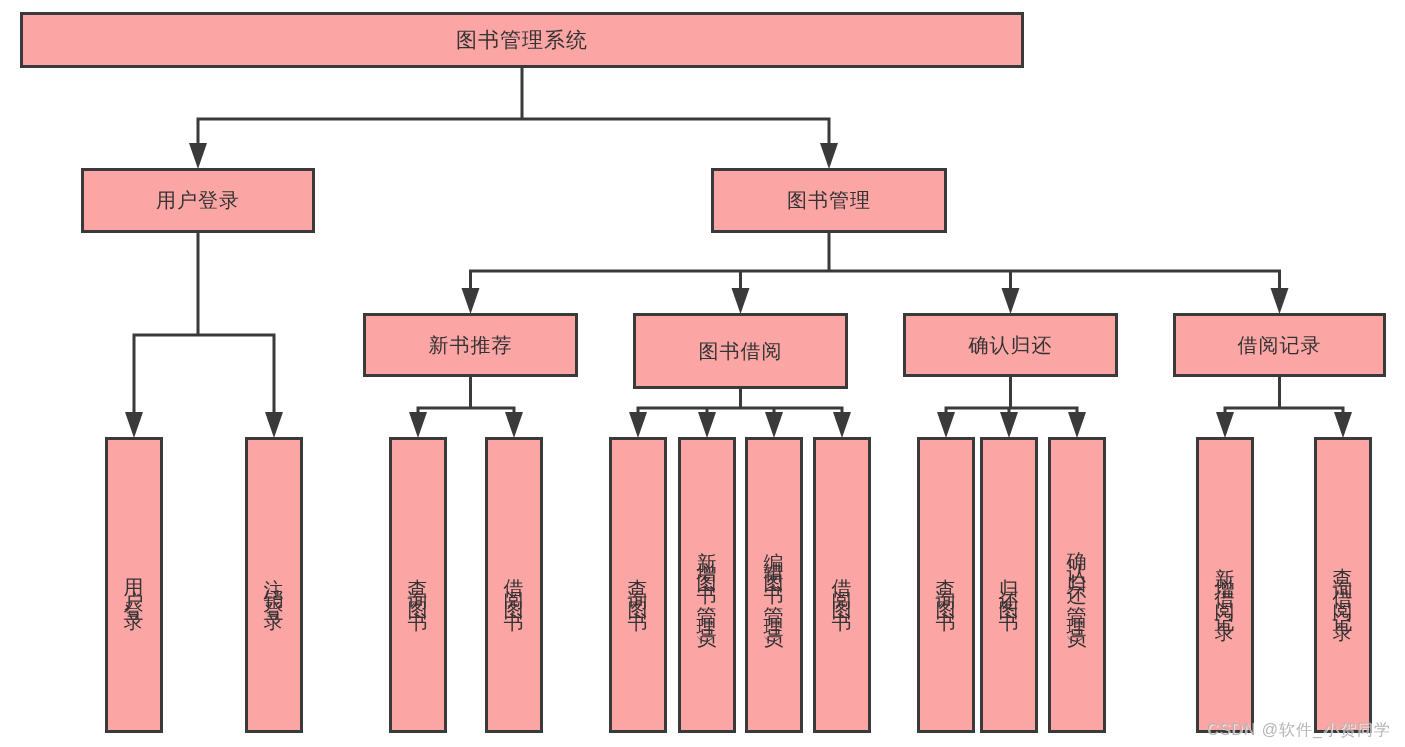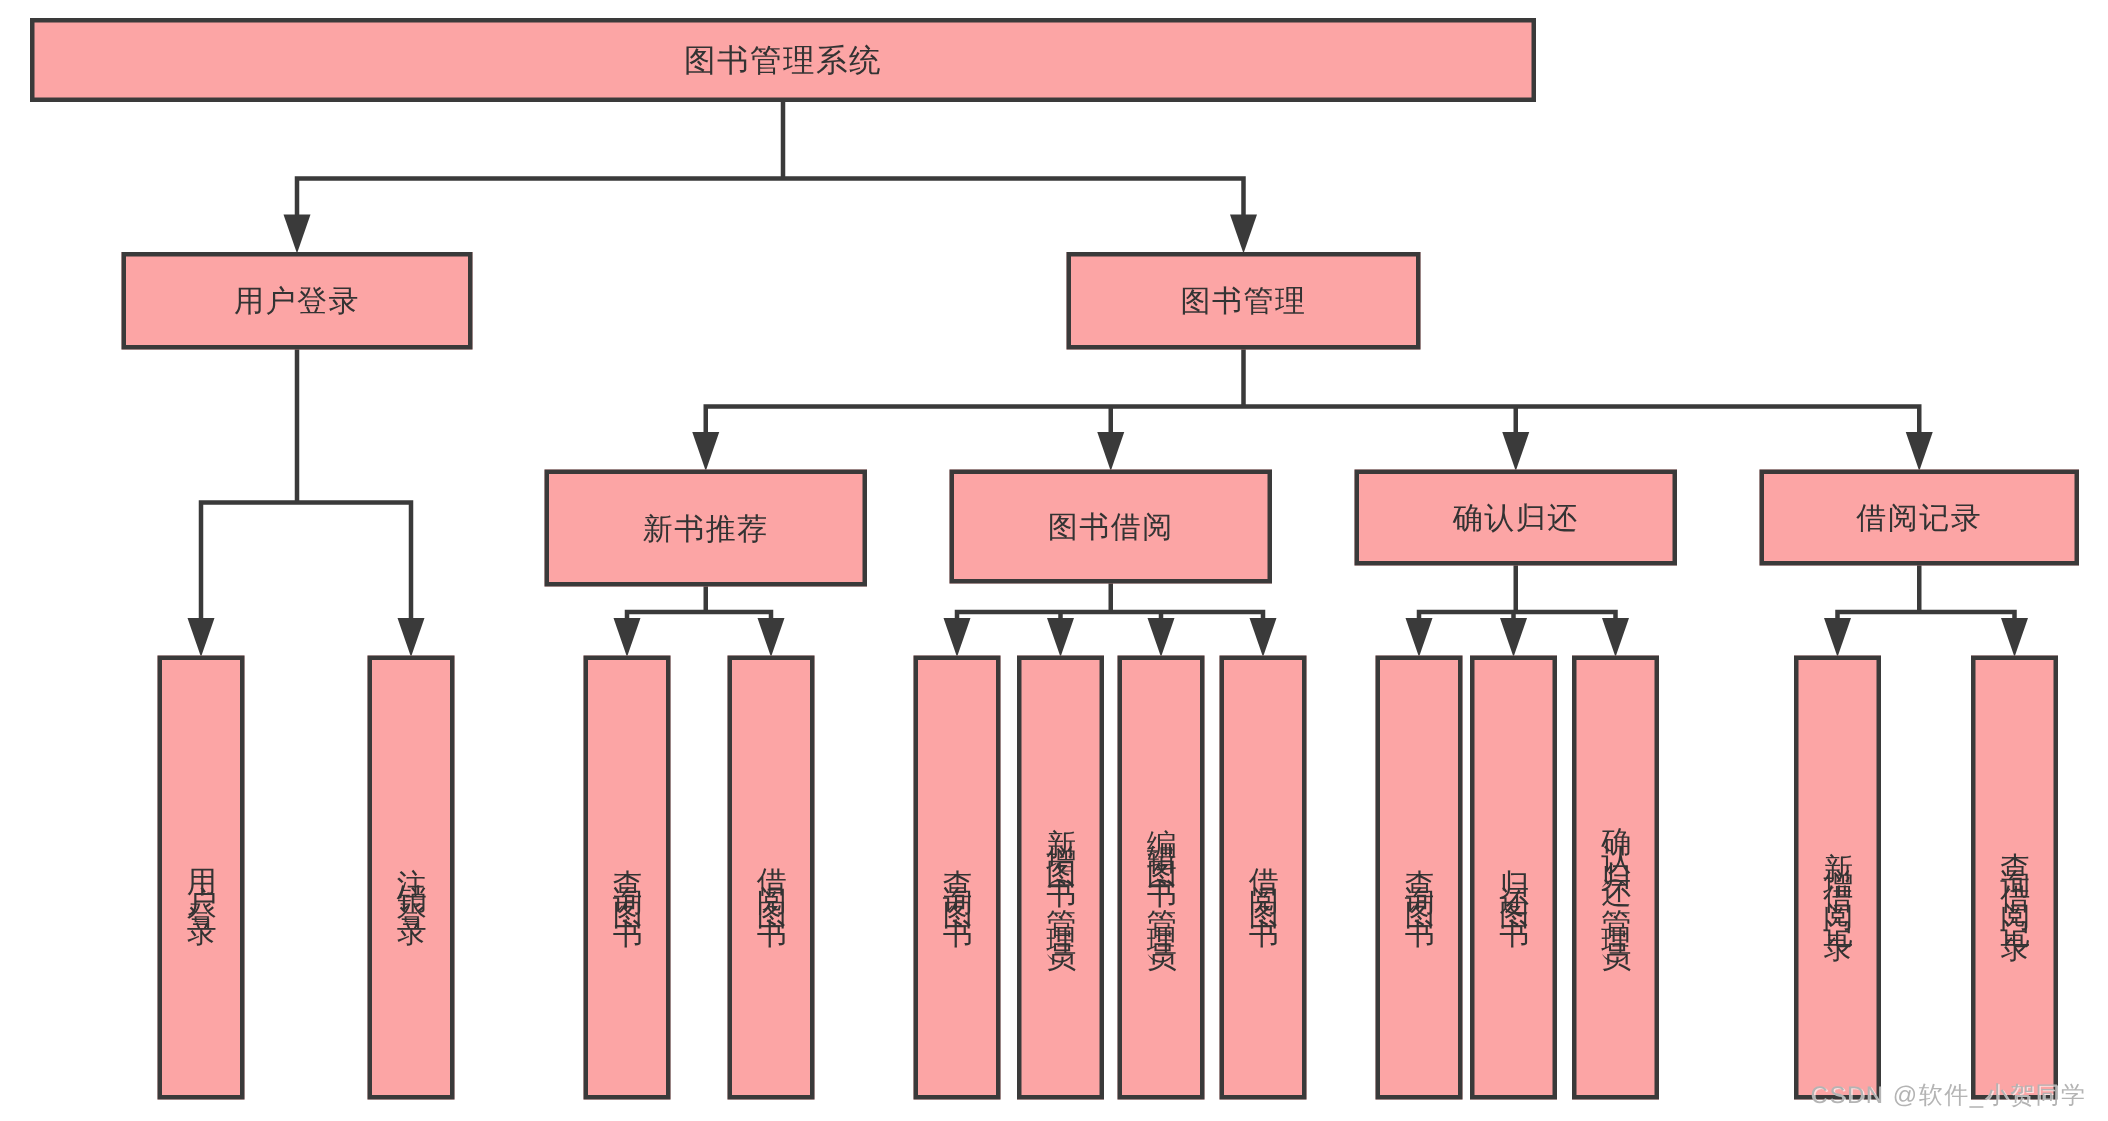--- a/index.html
+++ b/index.html
@@ -81,21 +81,21 @@
   <div id="nodes">
       <div class="node level1" style="left: 20px; top: 12px; width: 1004px; height: 56px;">
         <span class="label">图书管理系统</span>
       </div>
       <div class="node level2" style="left: 81px; top: 168px; width: 234px; height: 65px;">
         <span class="label">用户登录</span>
       </div>
       <div class="node level2" style="left: 711px; top: 168px; width: 236px; height: 65px;">
         <span class="label">图书管理</span>
       </div>
-      <div class="node level3" style="left: 363px; top: 313px; width: 215px; height: 78px;">
+      <div class="node level3" style="left: 363px; top: 313px; width: 215px; height: 64px;">
         <span class="label">新书推荐</span>
       </div>
       <div class="node level3" style="left: 633px; top: 313px; width: 215px; height: 76px;">
         <span class="label">图书借阅</span>
       </div>
       <div class="node level3" style="left: 903px; top: 313px; width: 215px; height: 64px;">
         <span class="label">确认归还</span>
       </div>
       <div class="node level3" style="left: 1173px; top: 313px; width: 213px; height: 64px;">
         <span class="label">借阅记录</span>

